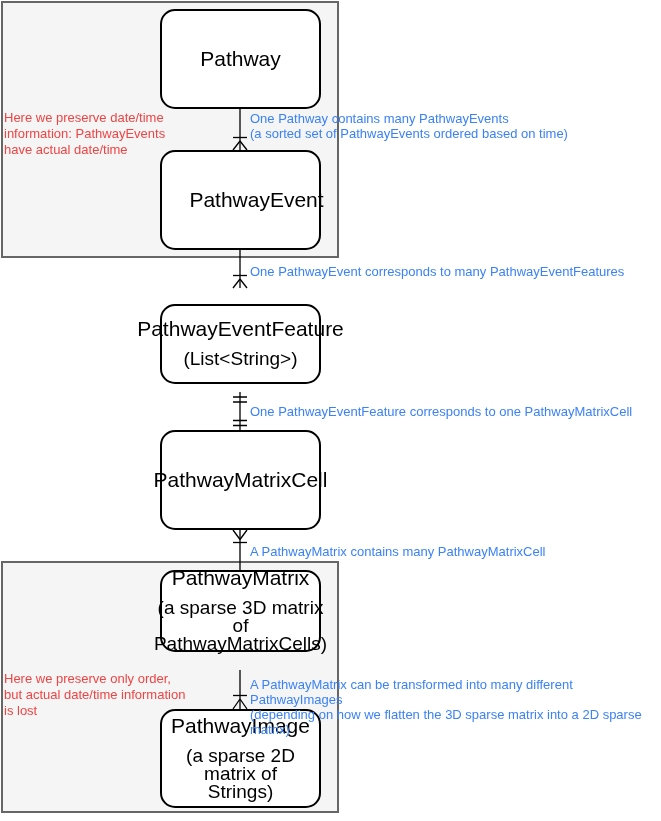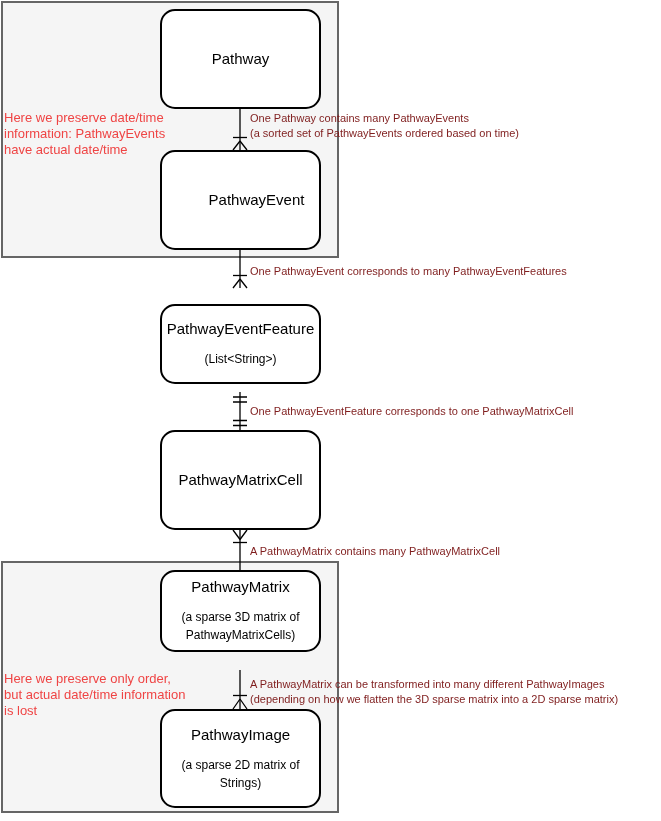--- a/index.html
+++ b/index.html
@@ -33,34 +33,34 @@
     border-radius: 15px;
     box-sizing: border-box;
     display: flex;
     flex-direction: column;
     align-items: center;
     justify-content: center;
     text-align: center;
     color: #000000;
   }
   .entity-title {
-    font-size: 15px;
+    font-size: 21px;
     line-height: 18px;
   }
   .entity-sub {
-    font-size: 12px;
+    font-size: 19px;
     line-height: 18px;
     margin-top: 12px;
     white-space: pre-line;
   }
   .rel-label {
     position: absolute;
     left: 250px;
-    color: #7f1d1d;
-    font-size: 11px;
+    color: #3b82f6;
+    font-size: 13px;
     line-height: 15px;
     white-space: pre-line;
   }
   .connector-layer {
     position: absolute;
     left: 0; top: 0;
     width: 661px; height: 821px;
   }
   .connector-layer path {
     stroke: #000000;

